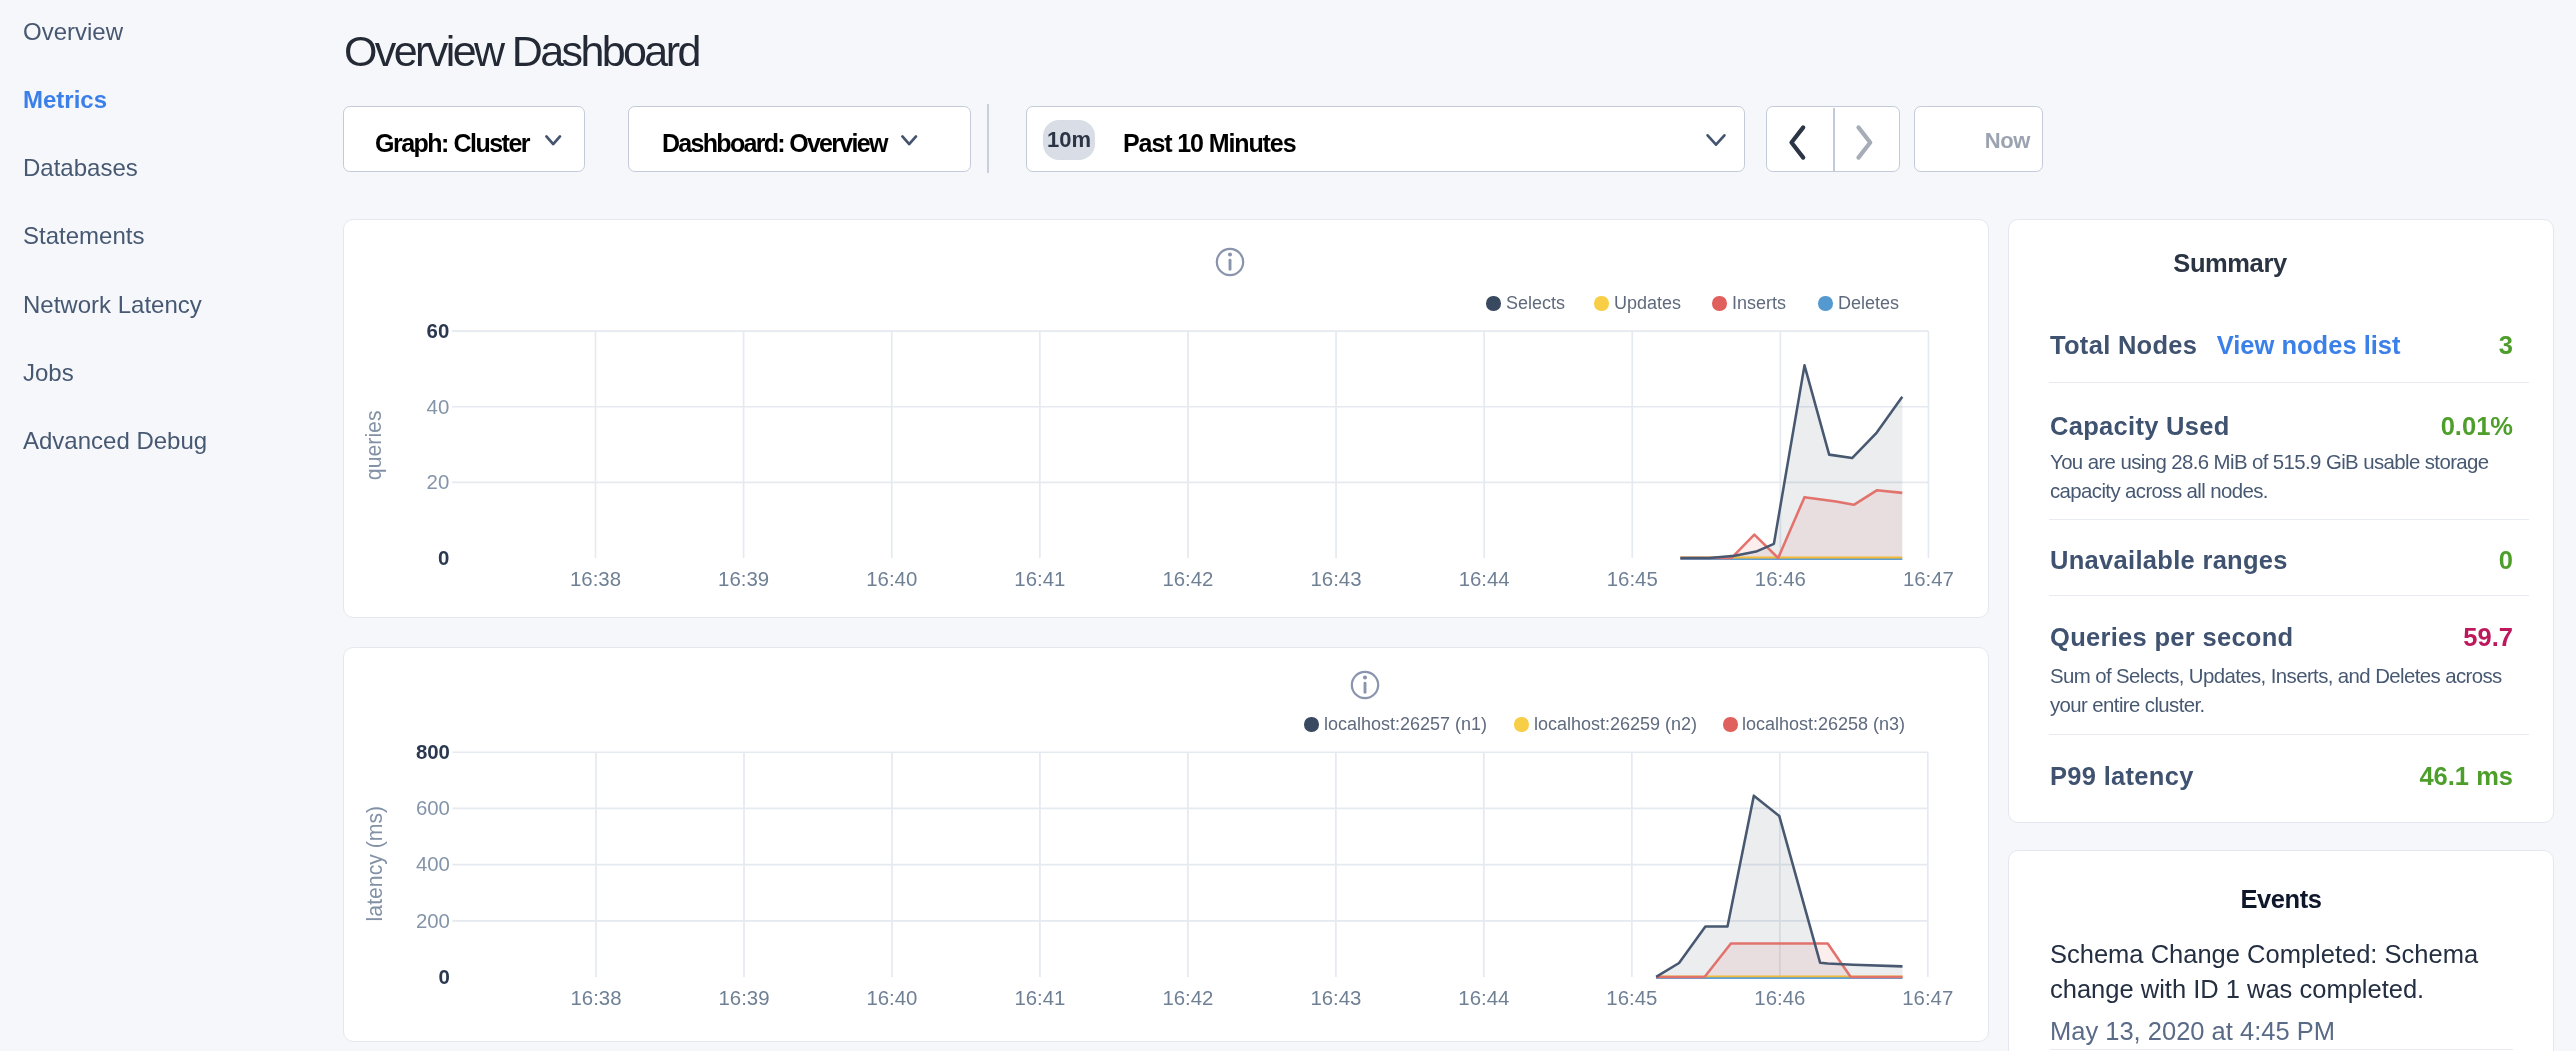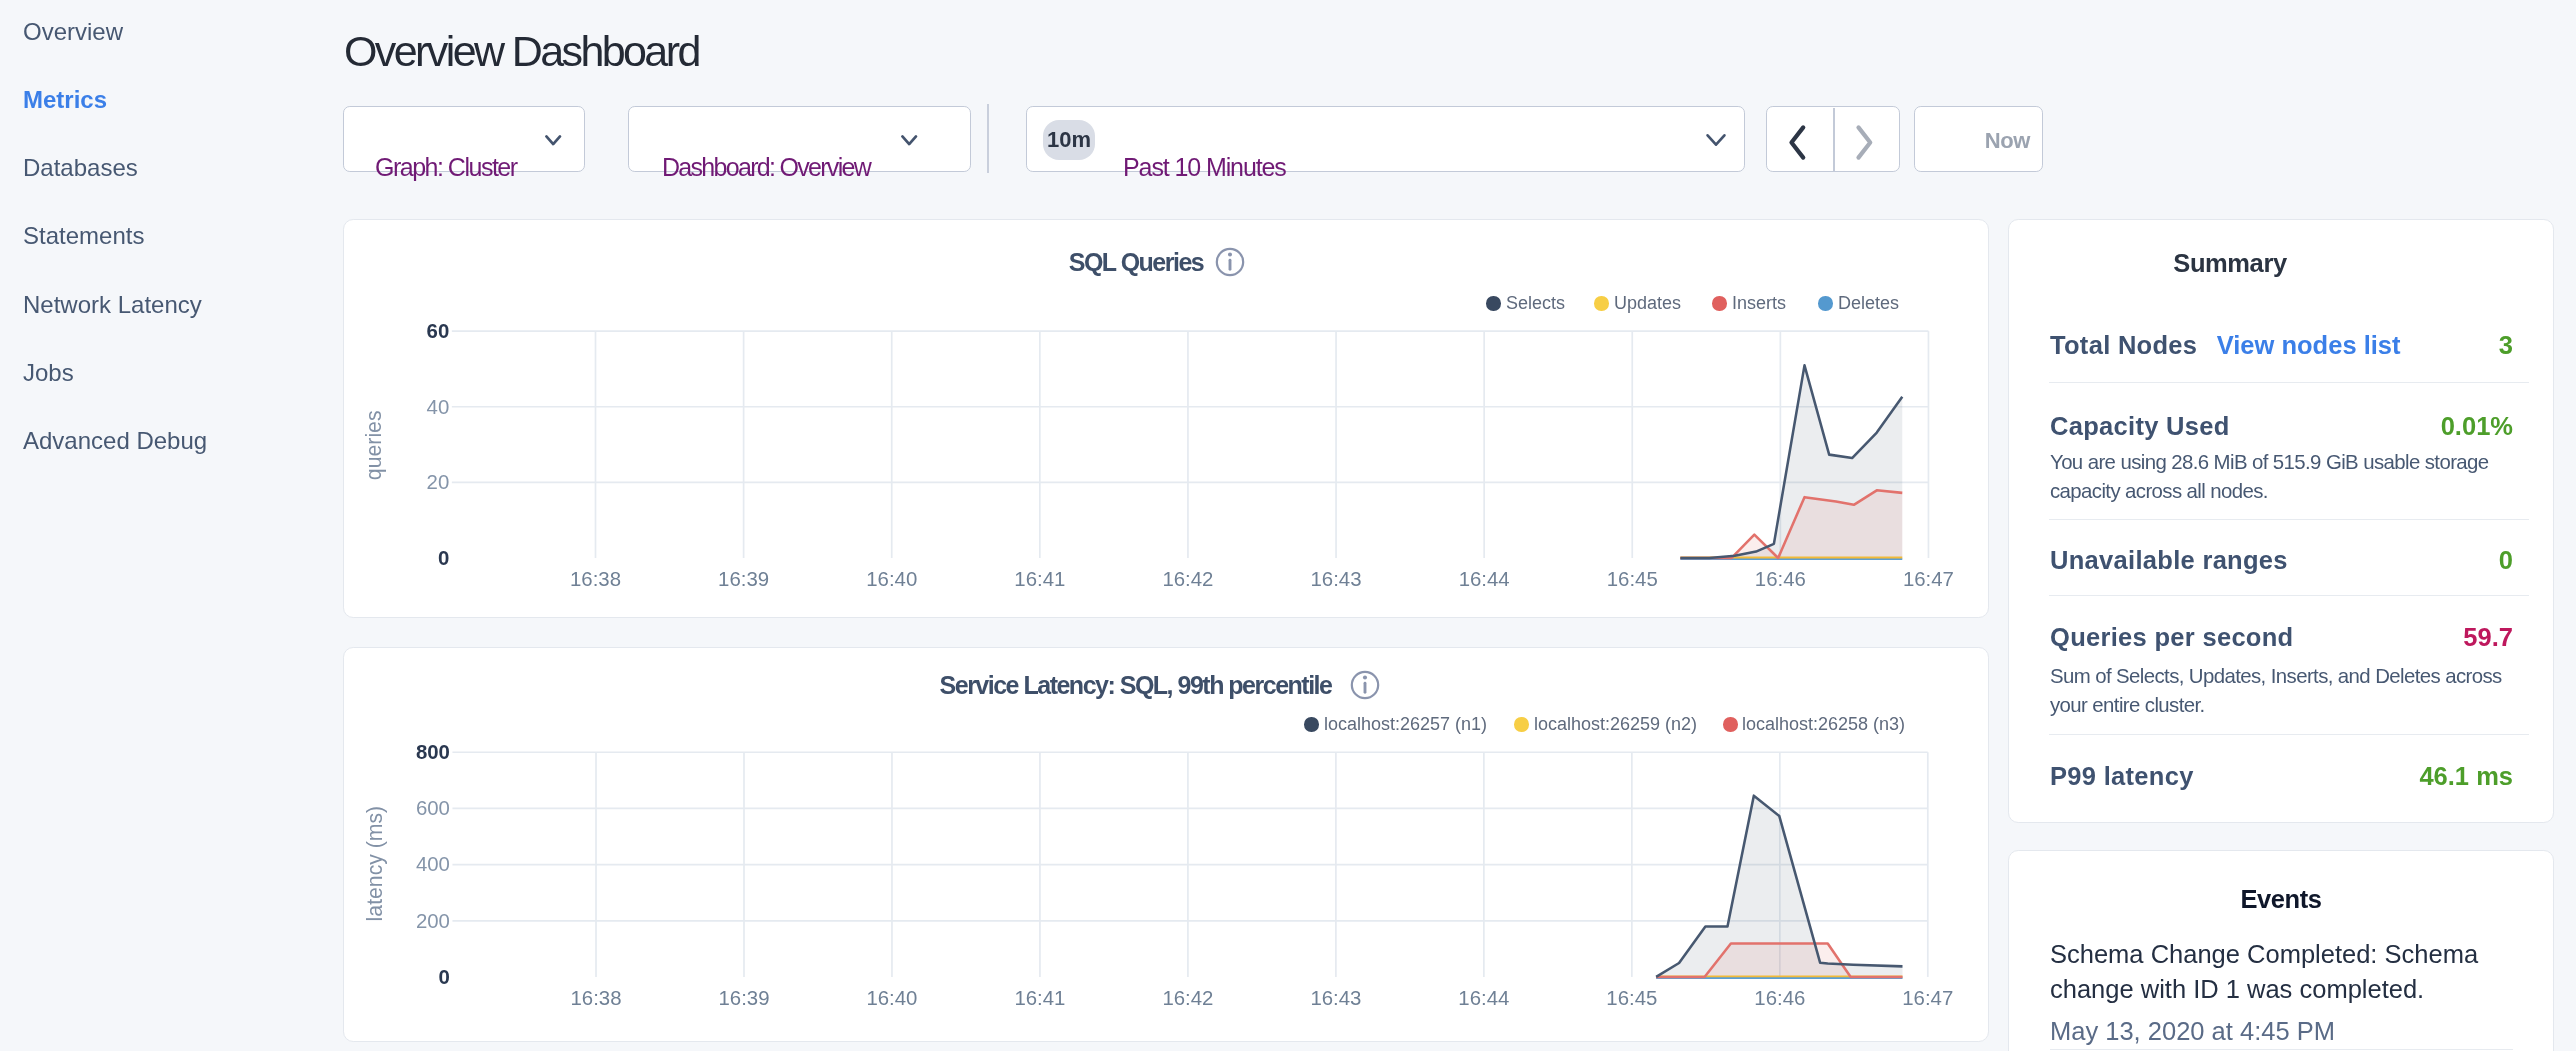--- a/index.html
+++ b/index.html
@@ -1,17 +1,17 @@
 <!DOCTYPE html>
 <html style="font-size:13.6px"><head><meta charset="utf-8"><style>
 * { margin:0; padding:0; box-sizing:border-box; }
 html,body { width:2576px; height:1051px; background:#f5f7fa; font-family:"Liberation Sans",sans-serif; overflow:hidden; position:relative; }
 .panel { position:absolute; background:#fff; border:1.7px solid #e4e8ee; border-radius:10.2px; }
 .ctrl { position:absolute; background:#fff; border:1.7px solid #c3cad8; border-radius:6.8px; height:66px; top:106px; }
-.ctrl-label { font-size:25px; line-height:25px; font-weight:normal; color:#701a75; white-space:nowrap;margin-top:24px; }
+.ctrl-label { font-size:25px; line-height:25px; font-weight:bold; color:#000000; white-space:nowrap; }
 </style></head>
 <body>
 <div style="position:absolute;left:23px;top:14.5px;font-size:24px;line-height:34px;color:#475872">Overview</div>
 <div style="position:absolute;left:23px;top:83px;font-size:24px;line-height:34px;color:#3b7fe8;font-weight:bold">Metrics</div>
 <div style="position:absolute;left:23px;top:151px;font-size:24px;line-height:34px;color:#475872">Databases</div>
 <div style="position:absolute;left:23px;top:219px;font-size:24px;line-height:34px;color:#475872">Statements</div>
 <div style="position:absolute;left:23px;top:288px;font-size:24px;line-height:34px;color:#475872">Network Latency</div>
 <div style="position:absolute;left:23px;top:356px;font-size:24px;line-height:34px;color:#475872">Jobs</div>
 <div style="position:absolute;left:23px;top:424px;font-size:24px;line-height:34px;color:#475872">Advanced Debug</div>
 <div style="position:absolute;left:344px;top:30px;font-size:43px;line-height:43px;letter-spacing:-2.6px;color:#242a35">Overview Dashboard</div>
@@ -75,21 +75,20 @@
 <text x="645.4" y="432" text-anchor="middle" font-size="24" fill="#6f8095">16:40</text>
 <text x="819.6" y="432" text-anchor="middle" font-size="24" fill="#6f8095">16:41</text>
 <text x="993.8" y="432" text-anchor="middle" font-size="24" fill="#6f8095">16:42</text>
 <text x="1168.0" y="432" text-anchor="middle" font-size="24" fill="#6f8095">16:43</text>
 <text x="1342.2" y="432" text-anchor="middle" font-size="24" fill="#6f8095">16:44</text>
 <text x="1516.4" y="432" text-anchor="middle" font-size="24" fill="#6f8095">16:45</text>
 <text x="1690.6" y="432" text-anchor="middle" font-size="24" fill="#6f8095">16:46</text>
 <text x="1864.8" y="432" text-anchor="middle" font-size="24" fill="#6f8095">16:47</text>
 <text x="45" y="266" font-size="25" fill="#8291a6" text-anchor="middle" transform="rotate(-90 45 266)">queries</text>
 </svg>
-<div style="position:absolute;left:0;top:31px;width:1586px;text-align:center;font-size:25px;line-height:25px;font-weight:bold;letter-spacing:-1.5px;color:#3e4f69">SQL Queries</div>
 <svg width="34" height="34" viewBox="0 0 40 40" style="position:absolute;left:870px;top:26px">
       <circle cx="20" cy="20" r="15.5" fill="none" stroke="#8a94ad" stroke-width="2.6"></circle>
       <circle cx="20" cy="11.2" r="2.4" fill="#8a94ad"></circle>
       <rect x="18.3" y="16.3" width="3.4" height="14" rx="1.7" fill="#8a94ad"></rect>
     </svg>
 <span style="position:absolute;left:1143px;top:77px;width:14.5px;height:14.5px;border-radius:50%;background:#394960"></span>
 <span style="position:absolute;left:1163px;top:72px;font-size:18px;line-height:24px;color:#5f6a7d;white-space:nowrap">Selects</span>
 <span style="position:absolute;left:1251px;top:77px;width:14.5px;height:14.5px;border-radius:50%;background:#f7ce45"></span>
 <span style="position:absolute;left:1271px;top:72px;font-size:18px;line-height:24px;color:#5f6a7d;white-space:nowrap">Updates</span>
 <span style="position:absolute;left:1369px;top:77px;width:14.5px;height:14.5px;border-radius:50%;background:#e0605e"></span>
@@ -131,21 +130,20 @@
 <text x="645.4" y="422" text-anchor="middle" font-size="24" fill="#6f8095">16:40</text>
 <text x="819.6" y="422" text-anchor="middle" font-size="24" fill="#6f8095">16:41</text>
 <text x="993.8" y="422" text-anchor="middle" font-size="24" fill="#6f8095">16:42</text>
 <text x="1168.0" y="422" text-anchor="middle" font-size="24" fill="#6f8095">16:43</text>
 <text x="1342.2" y="422" text-anchor="middle" font-size="24" fill="#6f8095">16:44</text>
 <text x="1516.4" y="422" text-anchor="middle" font-size="24" fill="#6f8095">16:45</text>
 <text x="1690.6" y="422" text-anchor="middle" font-size="24" fill="#6f8095">16:46</text>
 <text x="1864.8" y="422" text-anchor="middle" font-size="24" fill="#6f8095">16:47</text>
 <text x="45" y="255" font-size="25" fill="#8291a6" text-anchor="middle" transform="rotate(-90 45 255)">latency (ms)</text>
 </svg>
-<div style="position:absolute;left:0;top:25.5px;width:1585px;text-align:center;font-size:25px;line-height:25px;font-weight:bold;letter-spacing:-1.5px;color:#3e4f69">Service Latency: SQL, 99th percentile</div>
 <svg width="34" height="34" viewBox="0 0 40 40" style="position:absolute;left:1005px;top:21px">
       <circle cx="20" cy="20" r="15.5" fill="none" stroke="#8a94ad" stroke-width="2.6"></circle>
       <circle cx="20" cy="11.2" r="2.4" fill="#8a94ad"></circle>
       <rect x="18.3" y="16.3" width="3.4" height="14" rx="1.7" fill="#8a94ad"></rect>
     </svg>
 <span style="position:absolute;left:961px;top:70px;width:14.5px;height:14.5px;border-radius:50%;background:#394960"></span>
 <span style="position:absolute;left:981px;top:65px;font-size:18px;line-height:24px;color:#5f6a7d;white-space:nowrap">localhost:26257 (n1)</span>
 <span style="position:absolute;left:1171px;top:70px;width:14.5px;height:14.5px;border-radius:50%;background:#f7ce45"></span>
 <span style="position:absolute;left:1191px;top:65px;font-size:18px;line-height:24px;color:#5f6a7d;white-space:nowrap">localhost:26259 (n2)</span>
 <span style="position:absolute;left:1380px;top:70px;width:14.5px;height:14.5px;border-radius:50%;background:#e0605e"></span>

